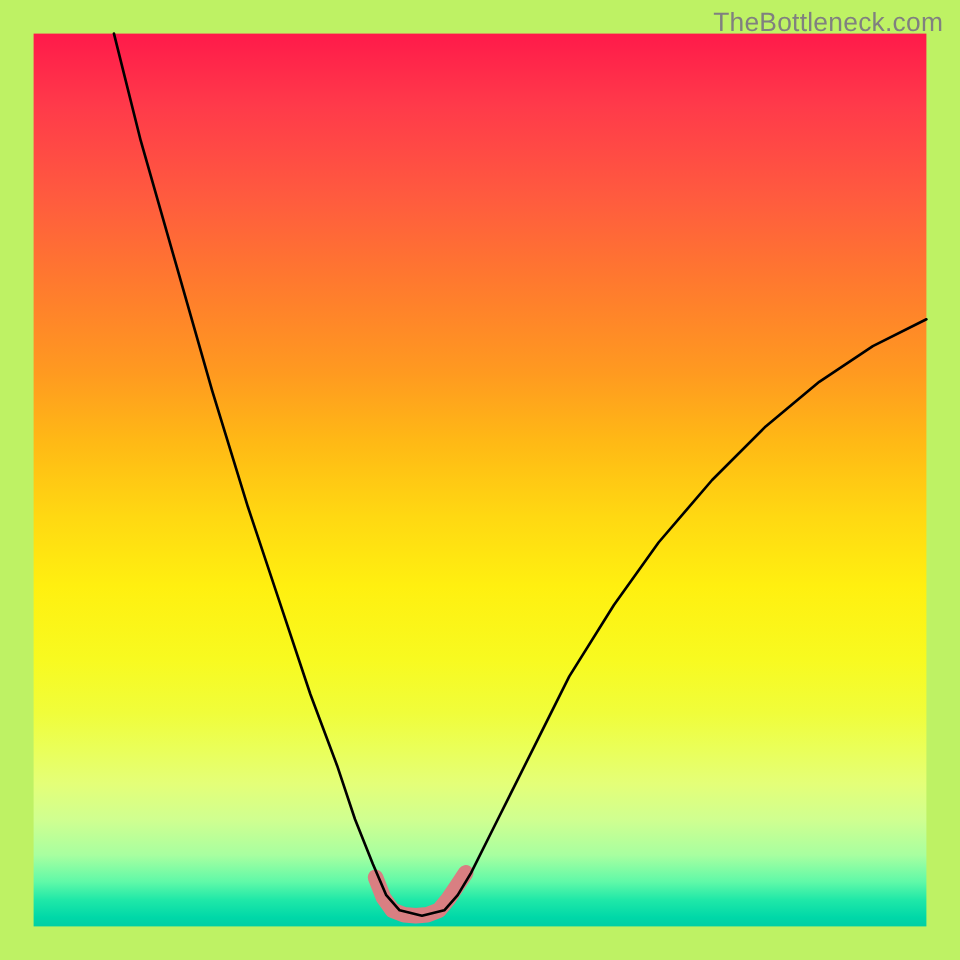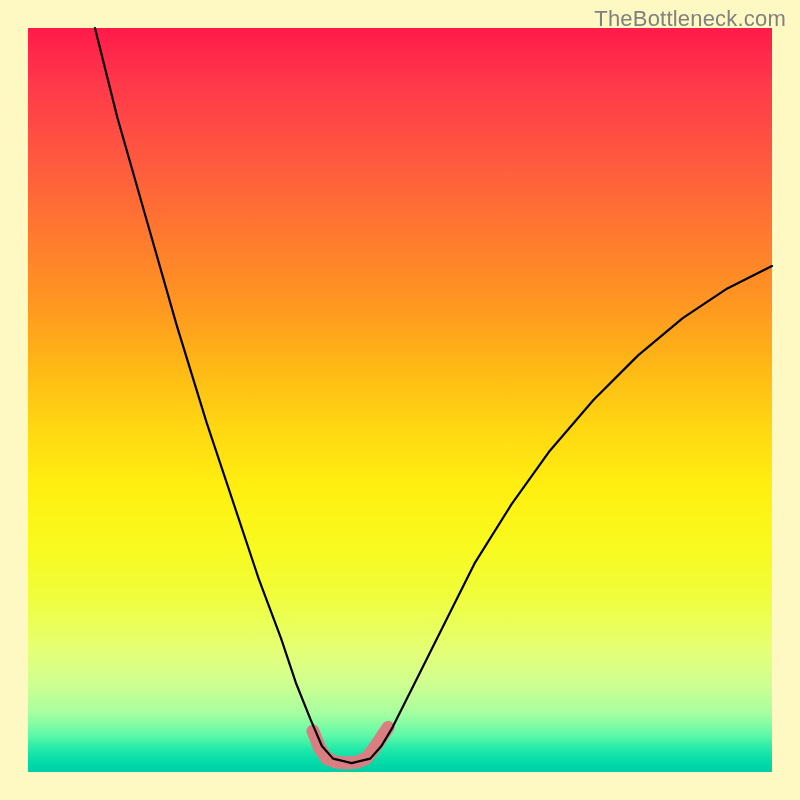--- a/index.html
+++ b/index.html
@@ -8,21 +8,21 @@
     width: 800px;
     height: 800px;
     background: #000;
     font-family: Arial, Helvetica, sans-serif;
     overflow: hidden;
   }
   .frame {
     position: relative;
     width: 800px;
     height: 800px;
-    background: #fef9c3;
+    background: #bef264;
   }
   .watermark {
     position: absolute;
     top: 6px;
     right: 14px;
     color: #808080;
     font-size: 22px;
     font-weight: 500;
     letter-spacing: 0.2px;
     z-index: 50;

